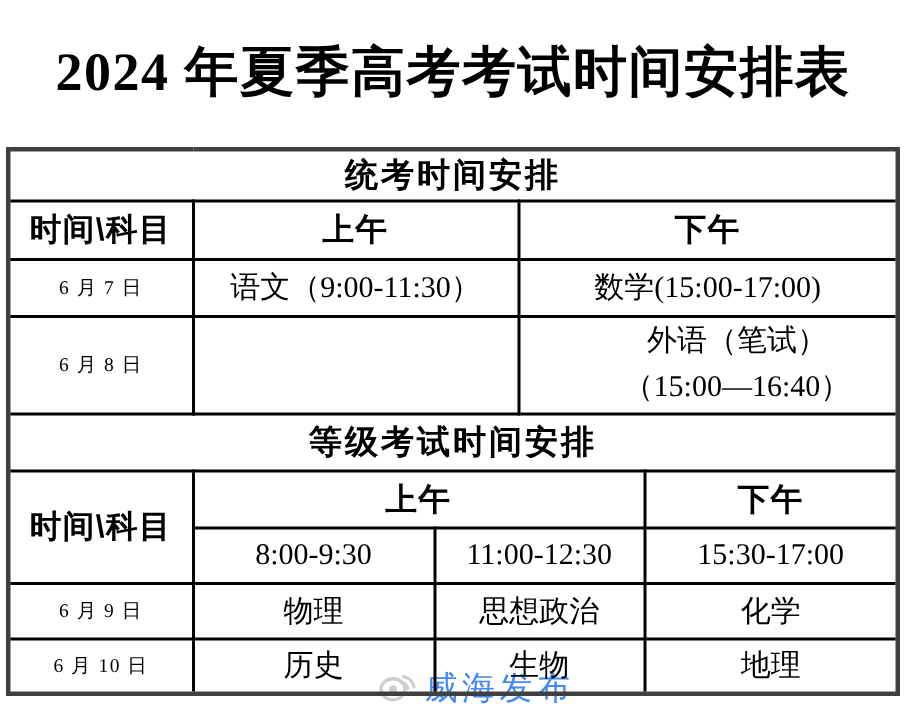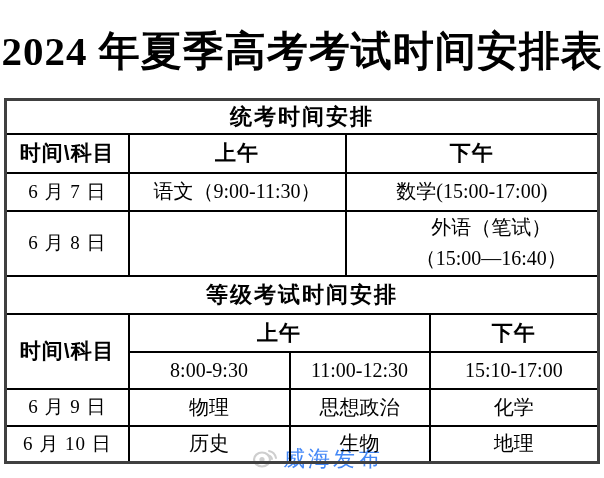--- a/index.html
+++ b/index.html
@@ -12,21 +12,21 @@
   }
   body { position: relative; }
 
   .page-title {
     position: absolute;
     top: 24px; left: 0;
     width: 604px;
     text-align: center;
     font-family: "Liberation Serif", "DejaVu Serif", serif;
     font-weight: bold;
-    font-size: 41px;
+    font-size: 36px;
     letter-spacing: 1px;
     color: #000000;
   }
 
   
   .watermark {
     position: absolute;
     left: 252px; top: 444px;
     display: flex;
     align-items: center;
@@ -67,21 +67,21 @@
   td.hd {
     font-family: "Liberation Sans", "DejaVu Sans", sans-serif;
     font-weight: bold;
     font-size: 21px;
     letter-spacing: 1px;
   }
   td.data {
     font-family: "Liberation Serif", "DejaVu Serif", serif;
     font-size: 20px;
   }
-  td.date { letter-spacing: 1px; font-size: 19px; }
+  td.date { letter-spacing: 1px; font-size: 13px; }
   td.diag {
     background-image: linear-gradient(to bottom left,
       transparent calc(50% - 1px),
       #000000 calc(50% - 1px),
       #000000 calc(50% + 1px),
       transparent calc(50% + 1px));
   }
   .two-line { line-height: 31px; margin-left: 39px; }
 </style>
 </head>
@@ -139,21 +139,21 @@
     <td class="sec" colspan="5">等级考试时间安排</td>
   </tr>
   <tr style="height:38px">
     <td class="hd" rowspan="2">时间\科目</td>
     <td class="hd" colspan="3">上午</td>
     <td class="hd">下午</td>
   </tr>
   <tr style="height:37px">
     <td class="data">8:00-9:30</td>
     <td class="data" colspan="2">11:00-12:30</td>
-    <td class="data">15:10-17:00</td>
+    <td class="data">15:30-17:00</td>
   </tr>
   <tr style="height:37px">
     <td class="data date">6 月 9 日</td>
     <td class="data">物理</td>
     <td class="data" colspan="2">思想政治</td>
     <td class="data">化学</td>
   </tr>
   <tr style="height:37px">
     <td class="data date">6 月 10 日</td>
     <td class="data">历史</td>

